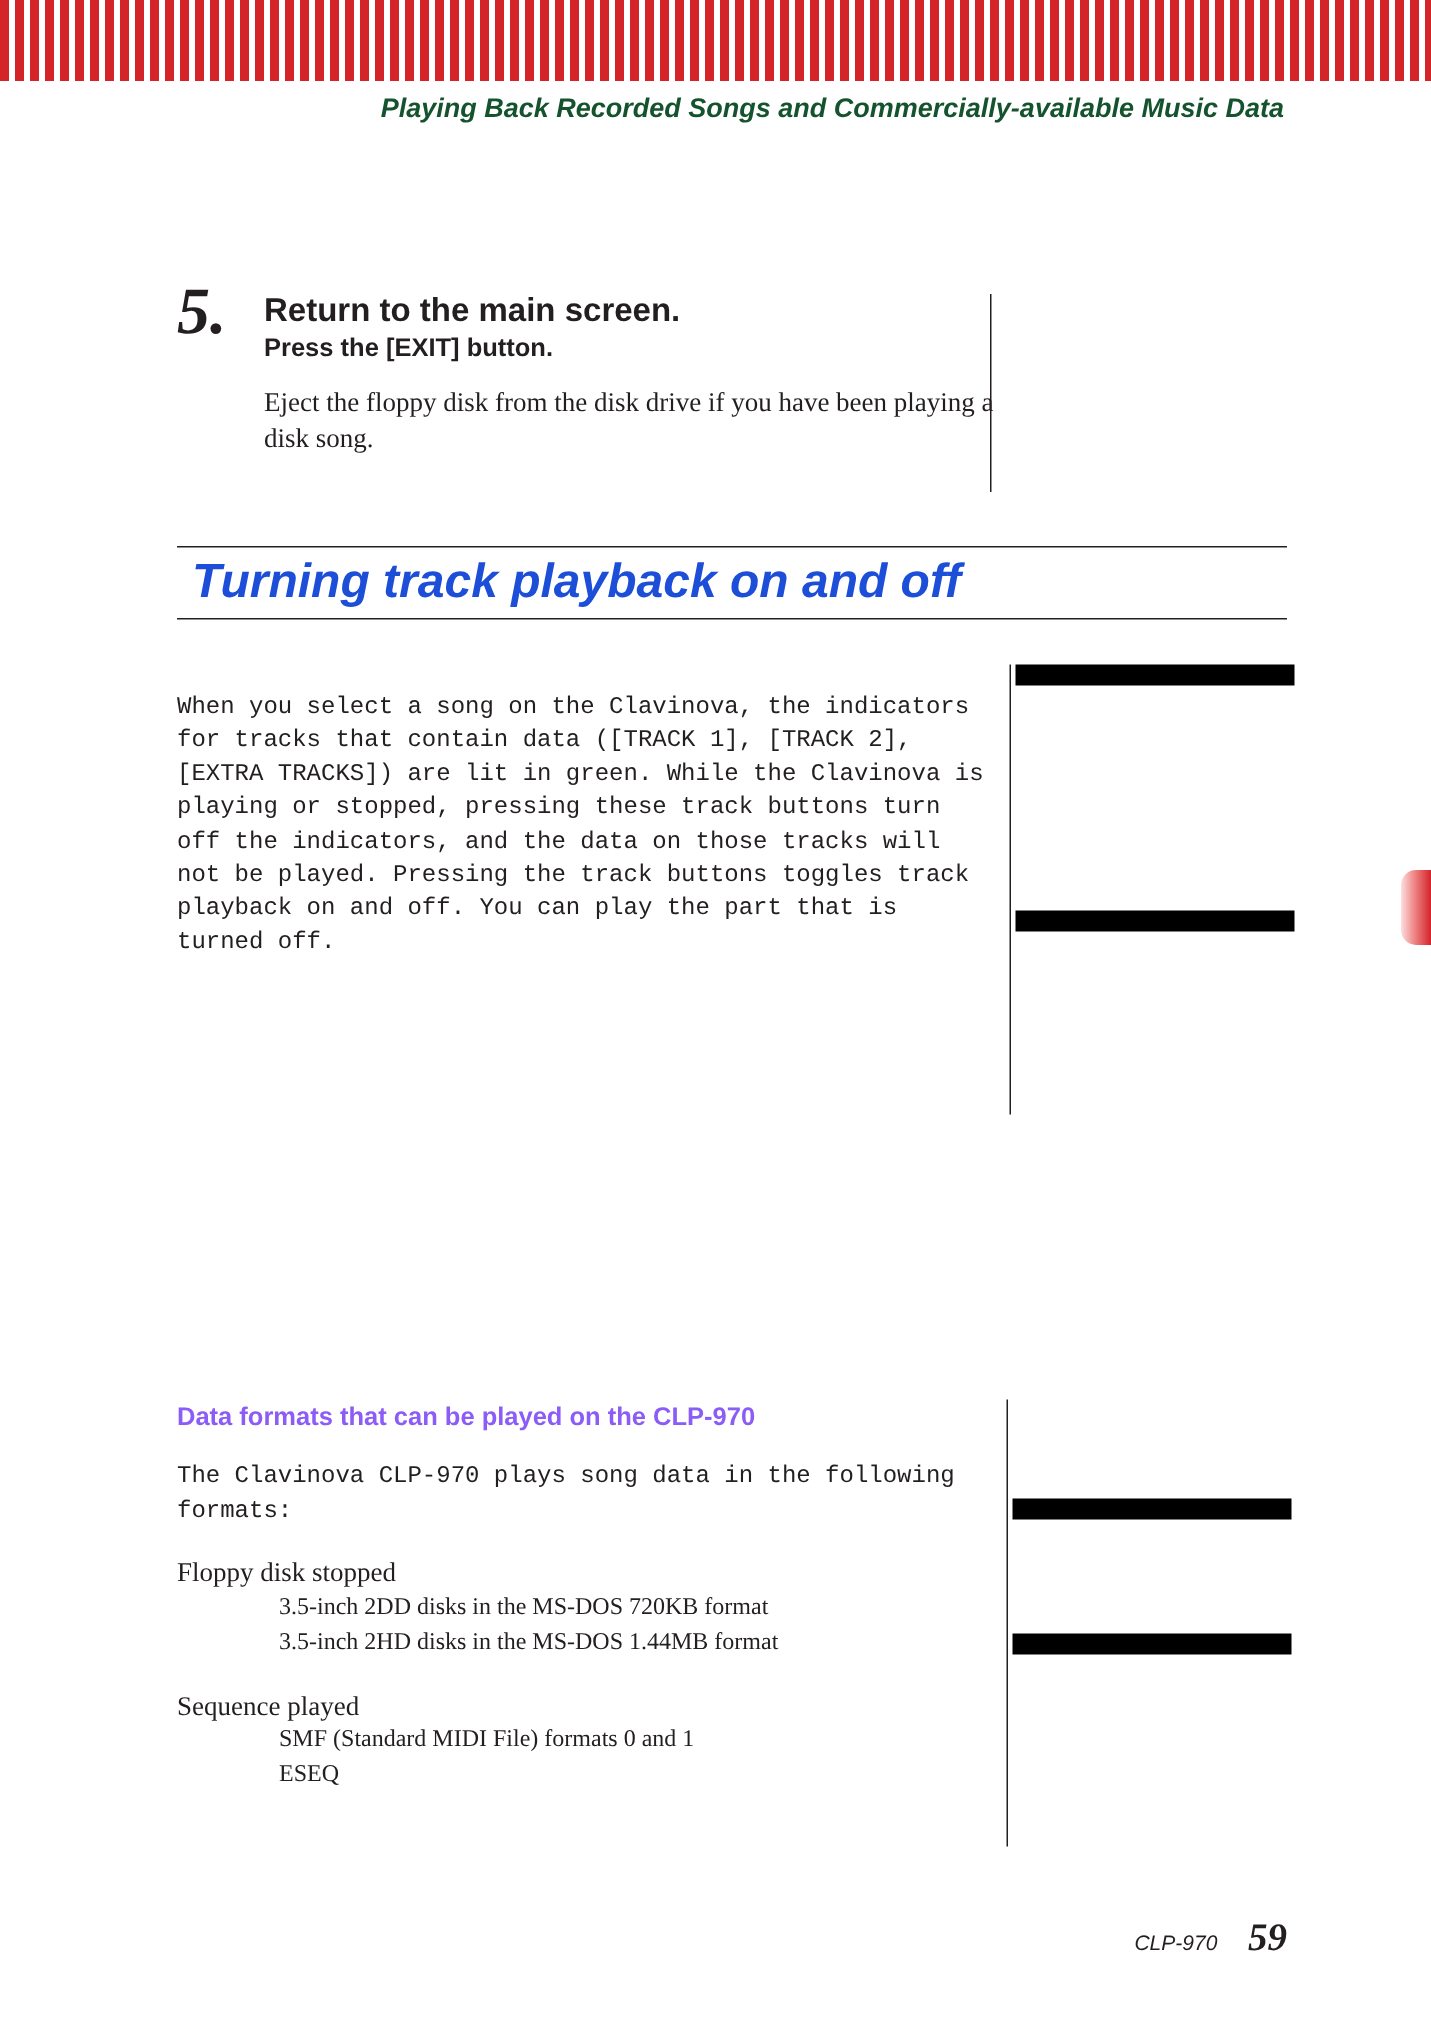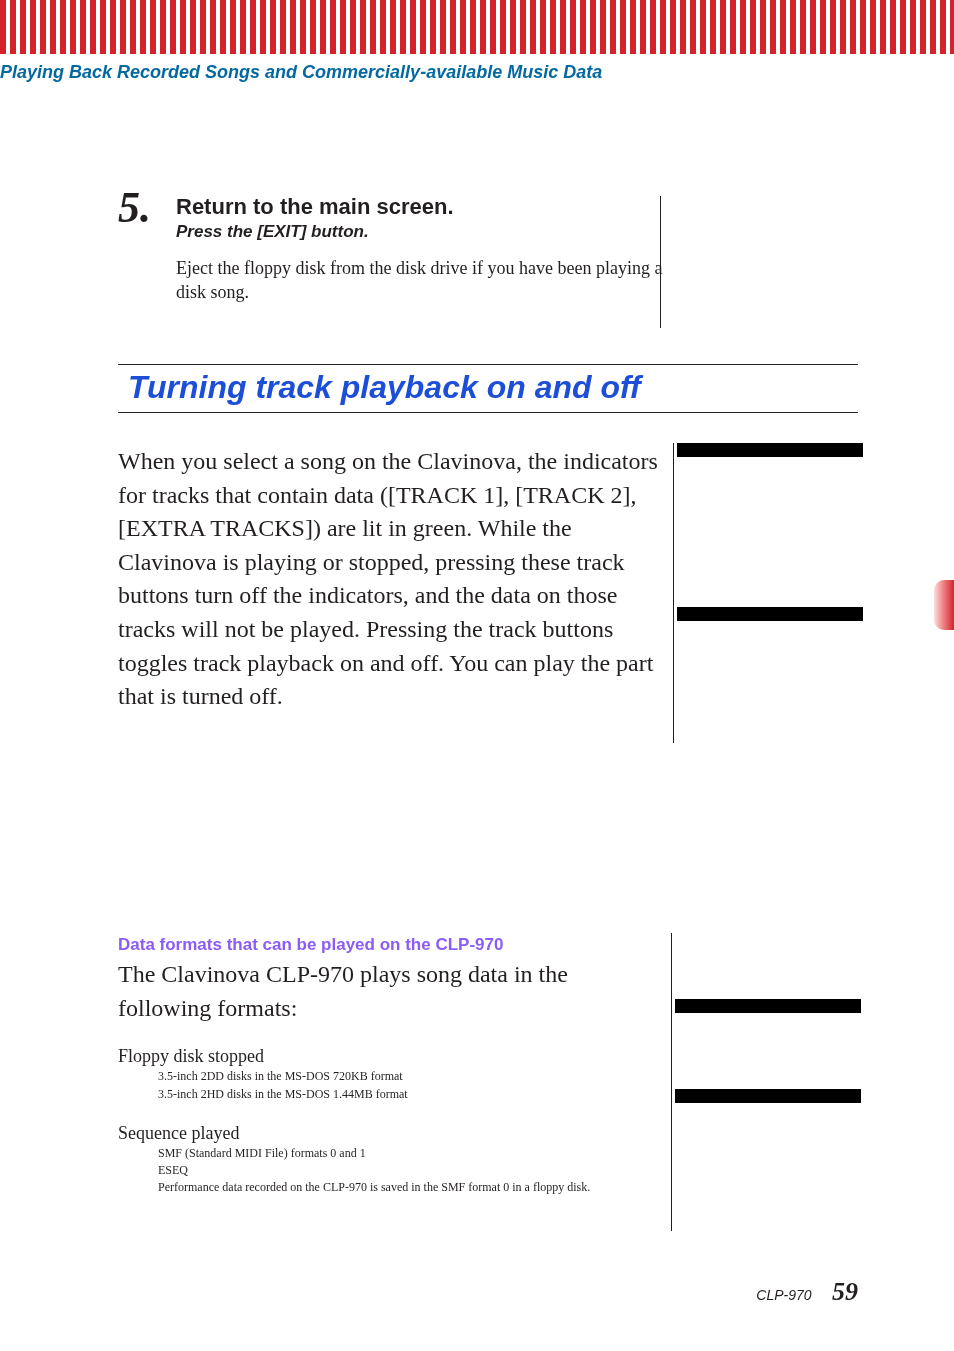--- a/index.html
+++ b/index.html
@@ -7,40 +7,40 @@
   .page { position: relative; width: 954px; height: 1351px; overflow: hidden; }
   
   .comb { position: absolute; top: 0; left: 0; width: 954px; height: 54px; background:
     repeating-linear-gradient(to right,
       #d5232a 0, #d5232a 6px,
       #ffffff 6px, #ffffff 10px);
   }
   
   .runhead {
     position: absolute; top: 62px; left: 0; right: 0; width: 954px;
-    padding-right: 98px;
+    text-align: right; padding-right: 98px;
     font-family: "Helvetica Neue", Arial, sans-serif;
-    font-weight: 700; font-style: italic; font-size: 18px; color: #0369a1;
+    font-weight: 700; font-style: italic; font-size: 18px; color: #14532d;
   }
   
   .edge-tab { position: absolute; right: 0; top: 580px; width: 20px; height: 50px;
     background: linear-gradient(to right, #fddede 0%, #f08e8e 40%, #d5232a 100%);
     border-top-left-radius: 10px; border-bottom-left-radius: 10px;
   }
   
   .content { position: absolute; left: 118px; top: 194px; width: 740px; }
   .step { position: relative; margin-bottom: 40px; }
   .stepnum {
     position: absolute; left: 0; top: -12px;
     font-family: "Times New Roman", Georgia, serif;
     font-style: italic; font-weight: 700; font-size: 44px; color: #231f20;
   }
   .stepbody { margin-left: 58px; width: 498px; }
   .step-title { font-family: "Helvetica Neue", Arial, sans-serif; font-weight: 700; font-size: 22px; }
-  .step-sub { font-family: "Helvetica Neue", Arial, sans-serif; font-weight: 700; font-style: italic; font-size: 17px; margin-top: 2px; }
+  .step-sub { font-family: "Helvetica Neue", Arial, sans-serif; font-weight: 700; font-size: 17px; margin-top: 2px; }
   .step-para { font-size: 18px; line-height: 1.35; margin-top: 14px; }
   .vrule-step { position: absolute; left: 660px; top: 196px; width: 0; height: 132px; border-left: 1px solid #231f20; }
 
   
   .section { margin-top: 68px; }
   .section h2 {
     font-family: "Helvetica Neue", Arial, sans-serif; font-style: italic; font-weight: 700;
     font-size: 32px; color: #1d4ed8; padding: 4px 0 6px 10px;
     border-top: 1px solid #231f20; border-bottom: 1px solid #231f20;
   }
@@ -51,23 +51,23 @@
   .blackbox { background: #000; height: 14px; width: 186px; margin-left: 0; }
   
   .sb1 .blackbox.b1 { position: absolute; left: 4px; top: 0; }
   .sb1 .blackbox.b2 { position: absolute; left: 4px; top: 164px; }
   .sb1 { height: 300px; }
   .sb2 .blackbox.b1 { position: absolute; left: 4px; top: 66px; }
   .sb2 .blackbox.b2 { position: absolute; left: 4px; top: 156px; }
   .sb2 { height: 298px; }
 
   .red-sub { color: #8b5cf6; font-family: "Helvetica Neue", Arial, sans-serif; font-weight: 700; font-size: 17px; }
-  .para { font-size: 24px; line-height: 1.4; margin-top: 2px; }
+  .para { font-size: 16px; line-height: 1.4; margin-top: 17px; font-family: Liberation Mono, monospace; }
   .subhead { font-size: 18px; margin-top: 18px; }
-  .indent { margin-left: 40px; font-size: 12px; line-height: 1.42; }
+  .indent { margin-left: 68px; font-size: 16px; line-height: 1.42; }
   .indent p { margin: 0; }
 
   
   .footer { position: absolute; bottom: 44px; right: 96px; font-family: "Helvetica Neue", Arial, sans-serif; }
   .footer .model { font-style: italic; font-size: 14px; margin-right: 16px; }
   .footer .pnum { font-family: "Times New Roman", Georgia, serif; font-style: italic; font-weight: 700; font-size: 26px; text-align: right; }
 </style>
 </head>
 <body>
 <div class="page">
@@ -112,21 +112,20 @@
           <p class="subhead">Floppy disk stopped</p>
           <div class="indent">
             <p>3.5-inch 2DD disks in the MS-DOS 720KB format</p>
             <p>3.5-inch 2HD disks in the MS-DOS 1.44MB format</p>
           </div>
 
           <p class="subhead">Sequence played</p>
           <div class="indent">
             <p>SMF (Standard MIDI File) formats 0 and 1</p>
             <p>ESEQ</p>
-            <p style="width:490px;">Performance data recorded on the CLP-970 is saved in the SMF format 0 in a floppy disk.</p>
           </div>
         </div>
         <div class="sidebar sb2">
           <div class="vline"></div>
           <div class="blackbox b1"></div>
           <div class="blackbox b2"></div>
         </div>
       </div>
     </div>
 

